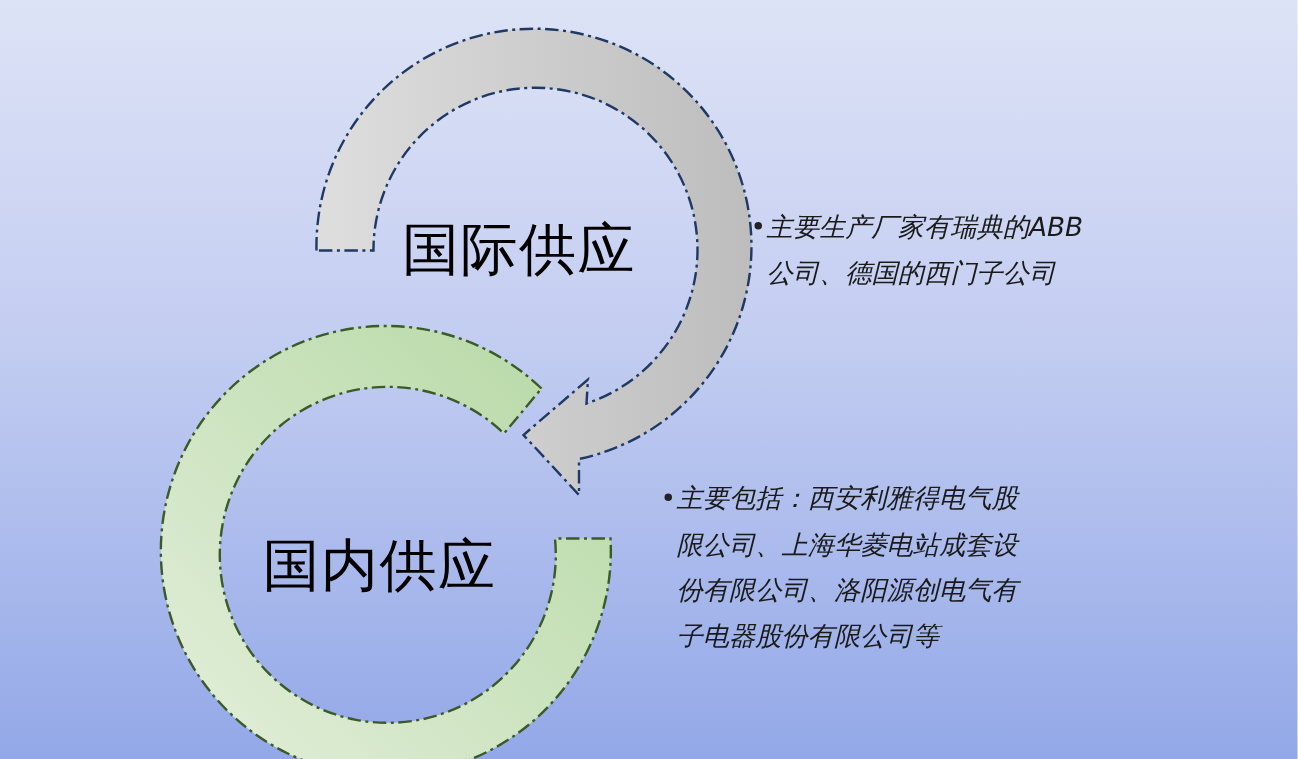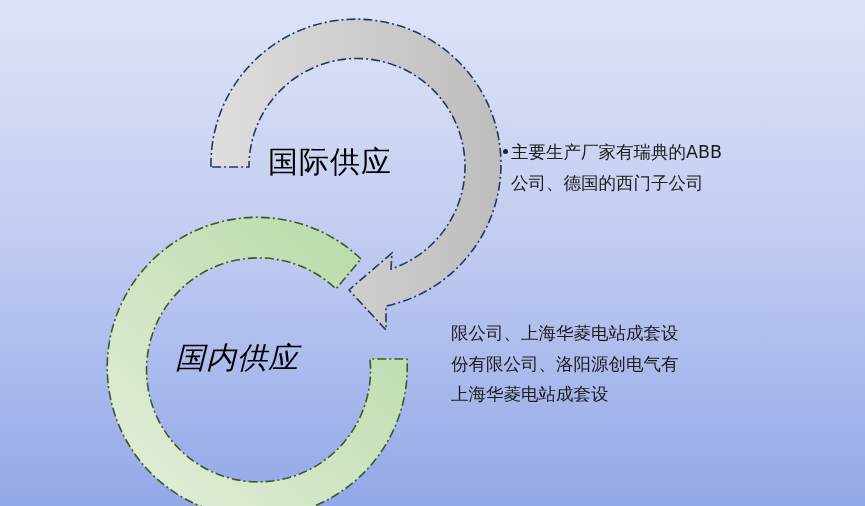--- a/index.html
+++ b/index.html
@@ -1,21 +1,21 @@
 <!DOCTYPE html>
 <html><head>
 <meta charset="utf-8">
 <style>
   html, body { margin:0; padding:0; }
   body { width:865px; height:506px; overflow:hidden; position:relative;
     background: linear-gradient(180deg, #dde3f6 0%, #c3cdf1 45%, #93a8e8 100%);
     font-family: "DejaVu Sans", sans-serif; }
   svg.diagram { position:absolute; left:0; top:0; }
-  .label { position:absolute; color:#000; font-size:30px; letter-spacing:1px; line-height:1; white-space:nowrap; }
-  .bullet-block { position:absolute; font-size:17.5px; color:#1a1a1a; line-height:30.5px; }
+  .label { position:absolute; color:#000; font-size:38px; letter-spacing:1px; line-height:1; white-space:nowrap; }
+  .bullet-block { position:absolute; font-size:17.5px; color:#1a1a1a; line-height:30.5px;font-style:italic; }
   .bullet-block .line { display:block; white-space:nowrap; }
   .bullet-block .dot { display:inline-block; width:5px; height:5px; background:#222; border-radius:50%; vertical-align:middle; margin-right:3px; position:relative; top:-2px; }
   .indent { padding-left:8px; }
 </style>
 </head>
 <body>
 
 <svg class="diagram" width="865" height="506" viewBox="0 0 865 506">
   <defs>
     <linearGradient id="gGray" x1="0" y1="0" x2="1" y2="0">
@@ -36,24 +36,25 @@
   <path d="M 211 167
        A 145 145 0 1 1 386 306
        L 386 330
        L 349 290
        L 392 253
        L 391 269
        A 108 108 0 1 0 249 167 Z" fill="url(#gGray)" stroke="#1f3864" stroke-width="1.6" stroke-dasharray="9 3 2 3"></path>
 </svg>
 
 <div class="label" style="left:268px; top:147px;">国际供应</div>
-<div class="label" style="left:175px; top:343px;font-style:italic;">国内供应</div>
+<div class="label" style="left:175px; top:358px;">国内供应</div>
 
 <div class="bullet-block" style="left:503px; top:137px;">
   <span class="line"><span class="dot"></span><span>主要生产厂家有瑞典的ABB</span></span>
   <span class="line indent">公司、德国的西门子公司</span>
 </div>
 
 <div class="bullet-block" style="left:443px; top:318px;">
+  <span class="line"><span class="dot"></span><span>主要包括：西安利雅得电气股</span></span>
   <span class="line indent">限公司、上海华菱电站成套设</span>
   <span class="line indent">份有限公司、洛阳源创电气有</span>
-  <span class="line indent">上海华菱电站成套设</span>
+  <span class="line indent">子电器股份有限公司等</span>
 </div>
 
 </body></html>

